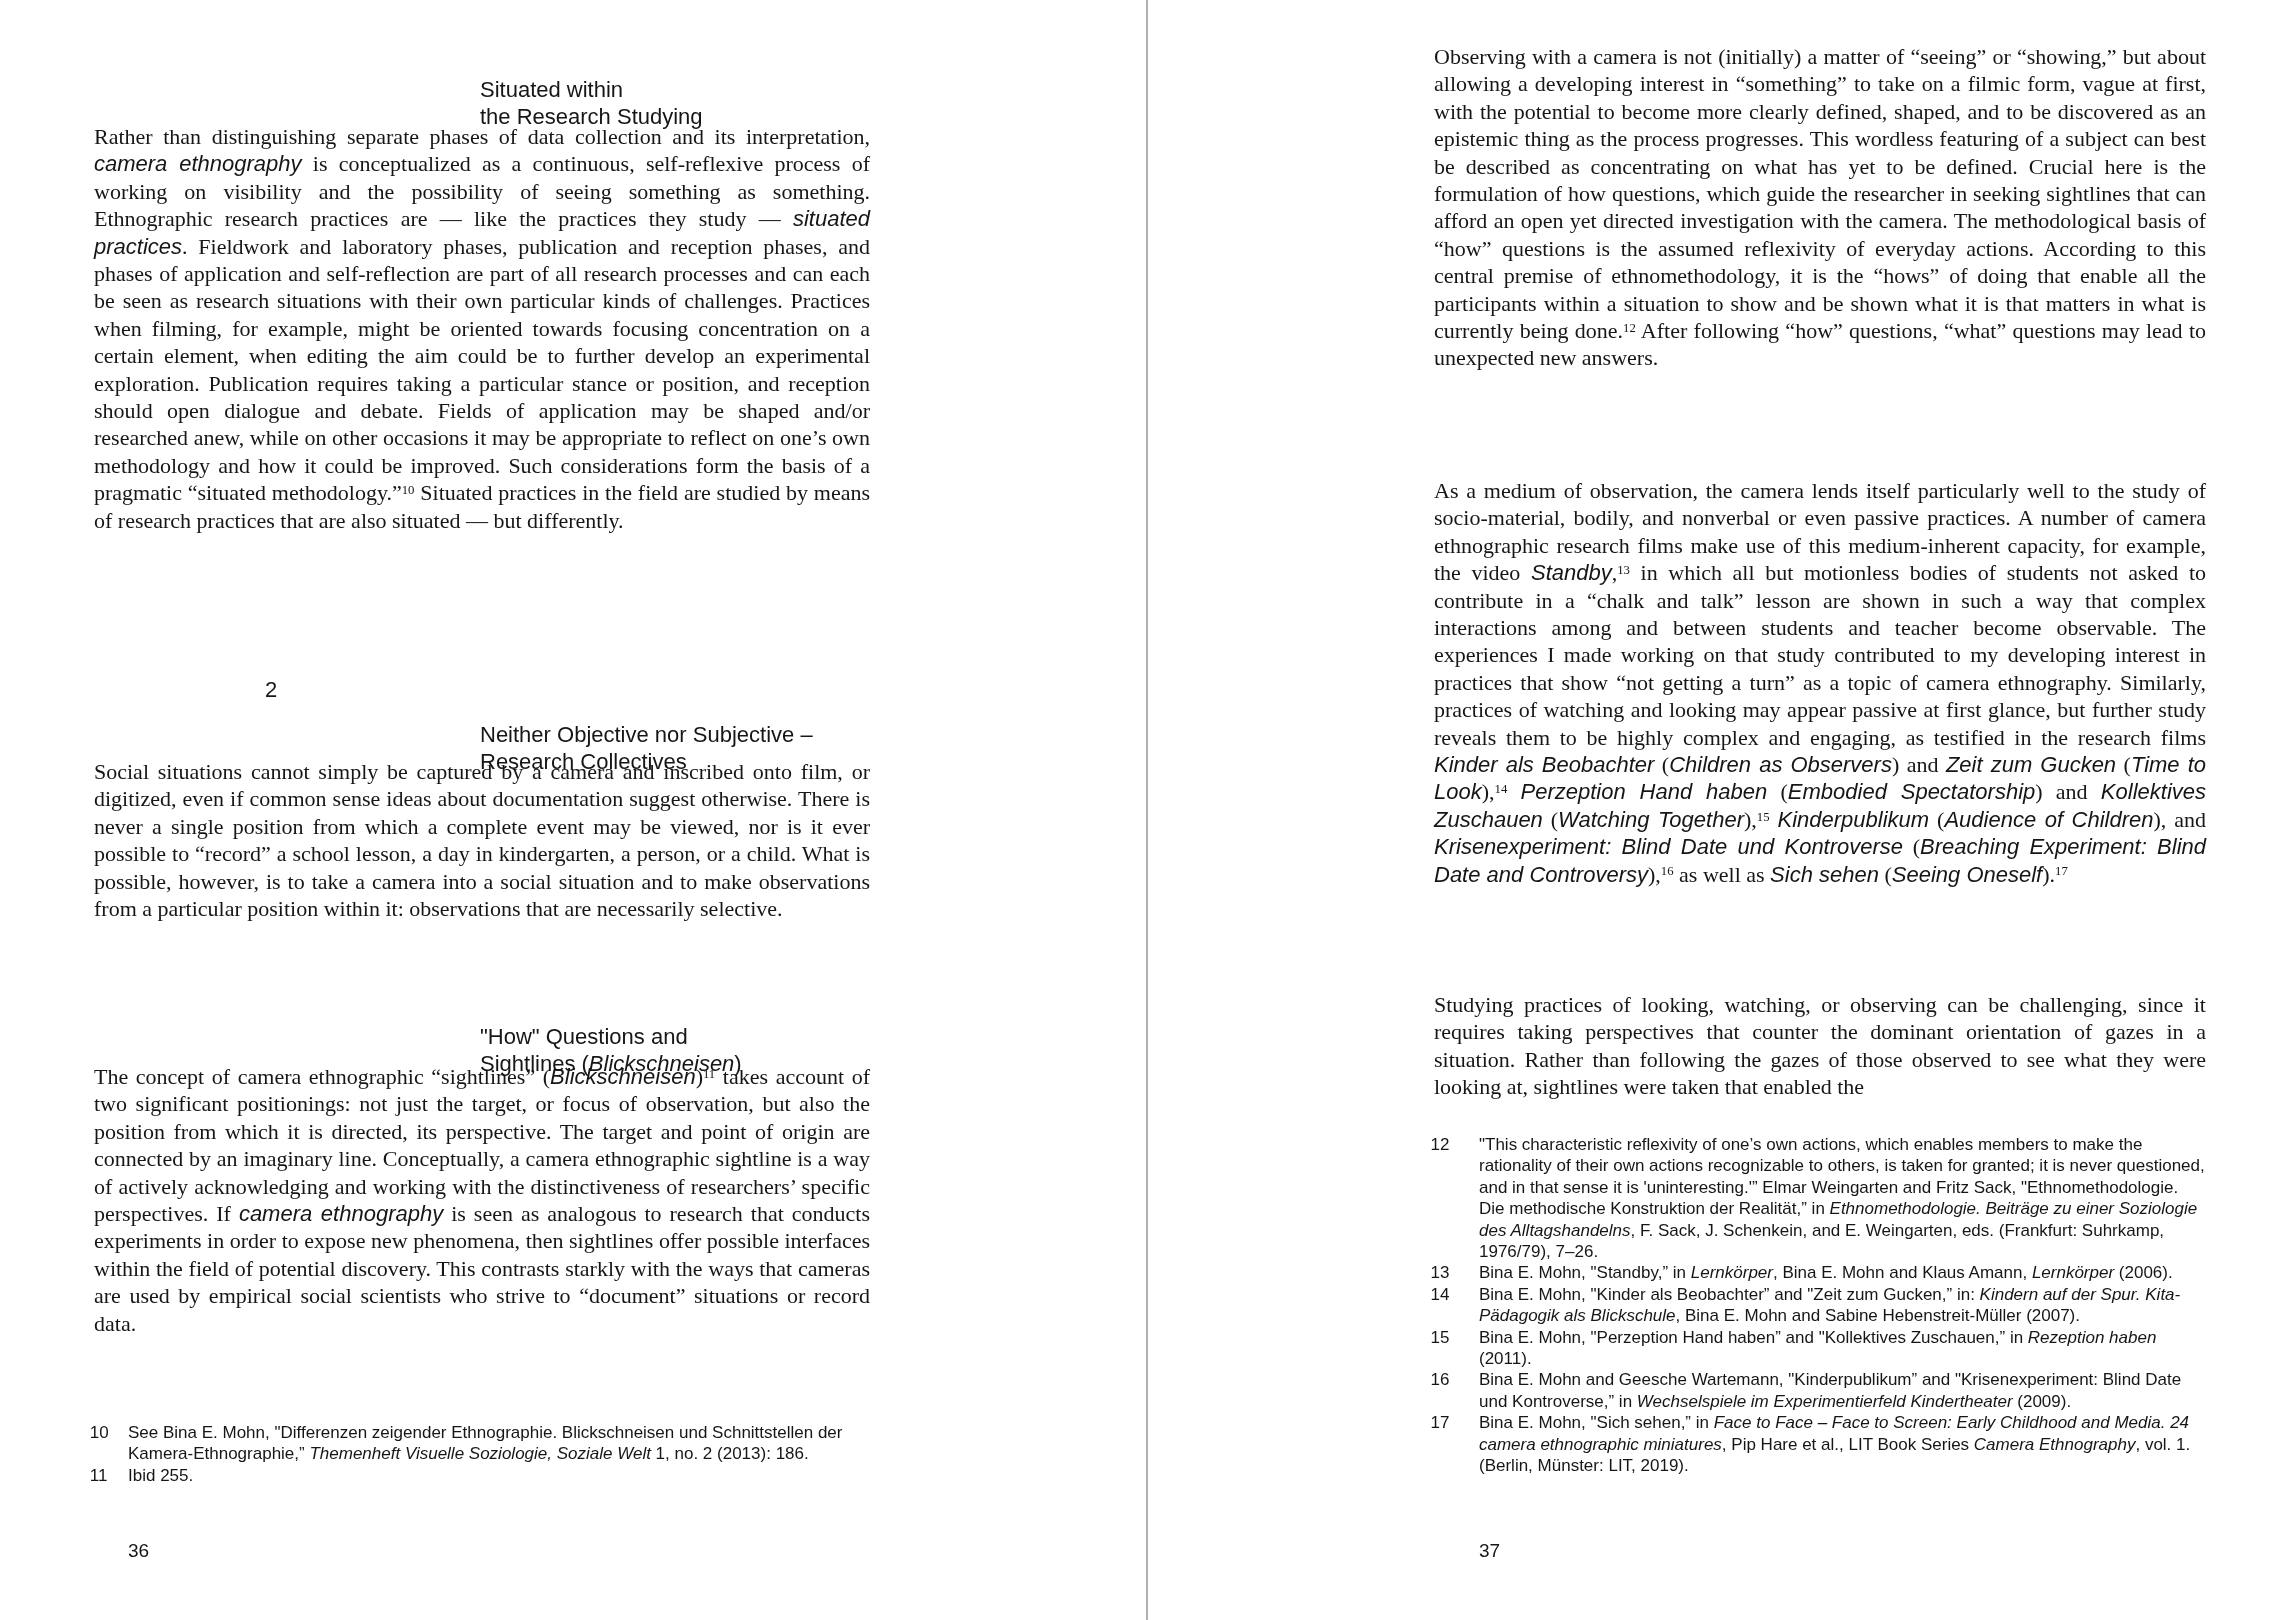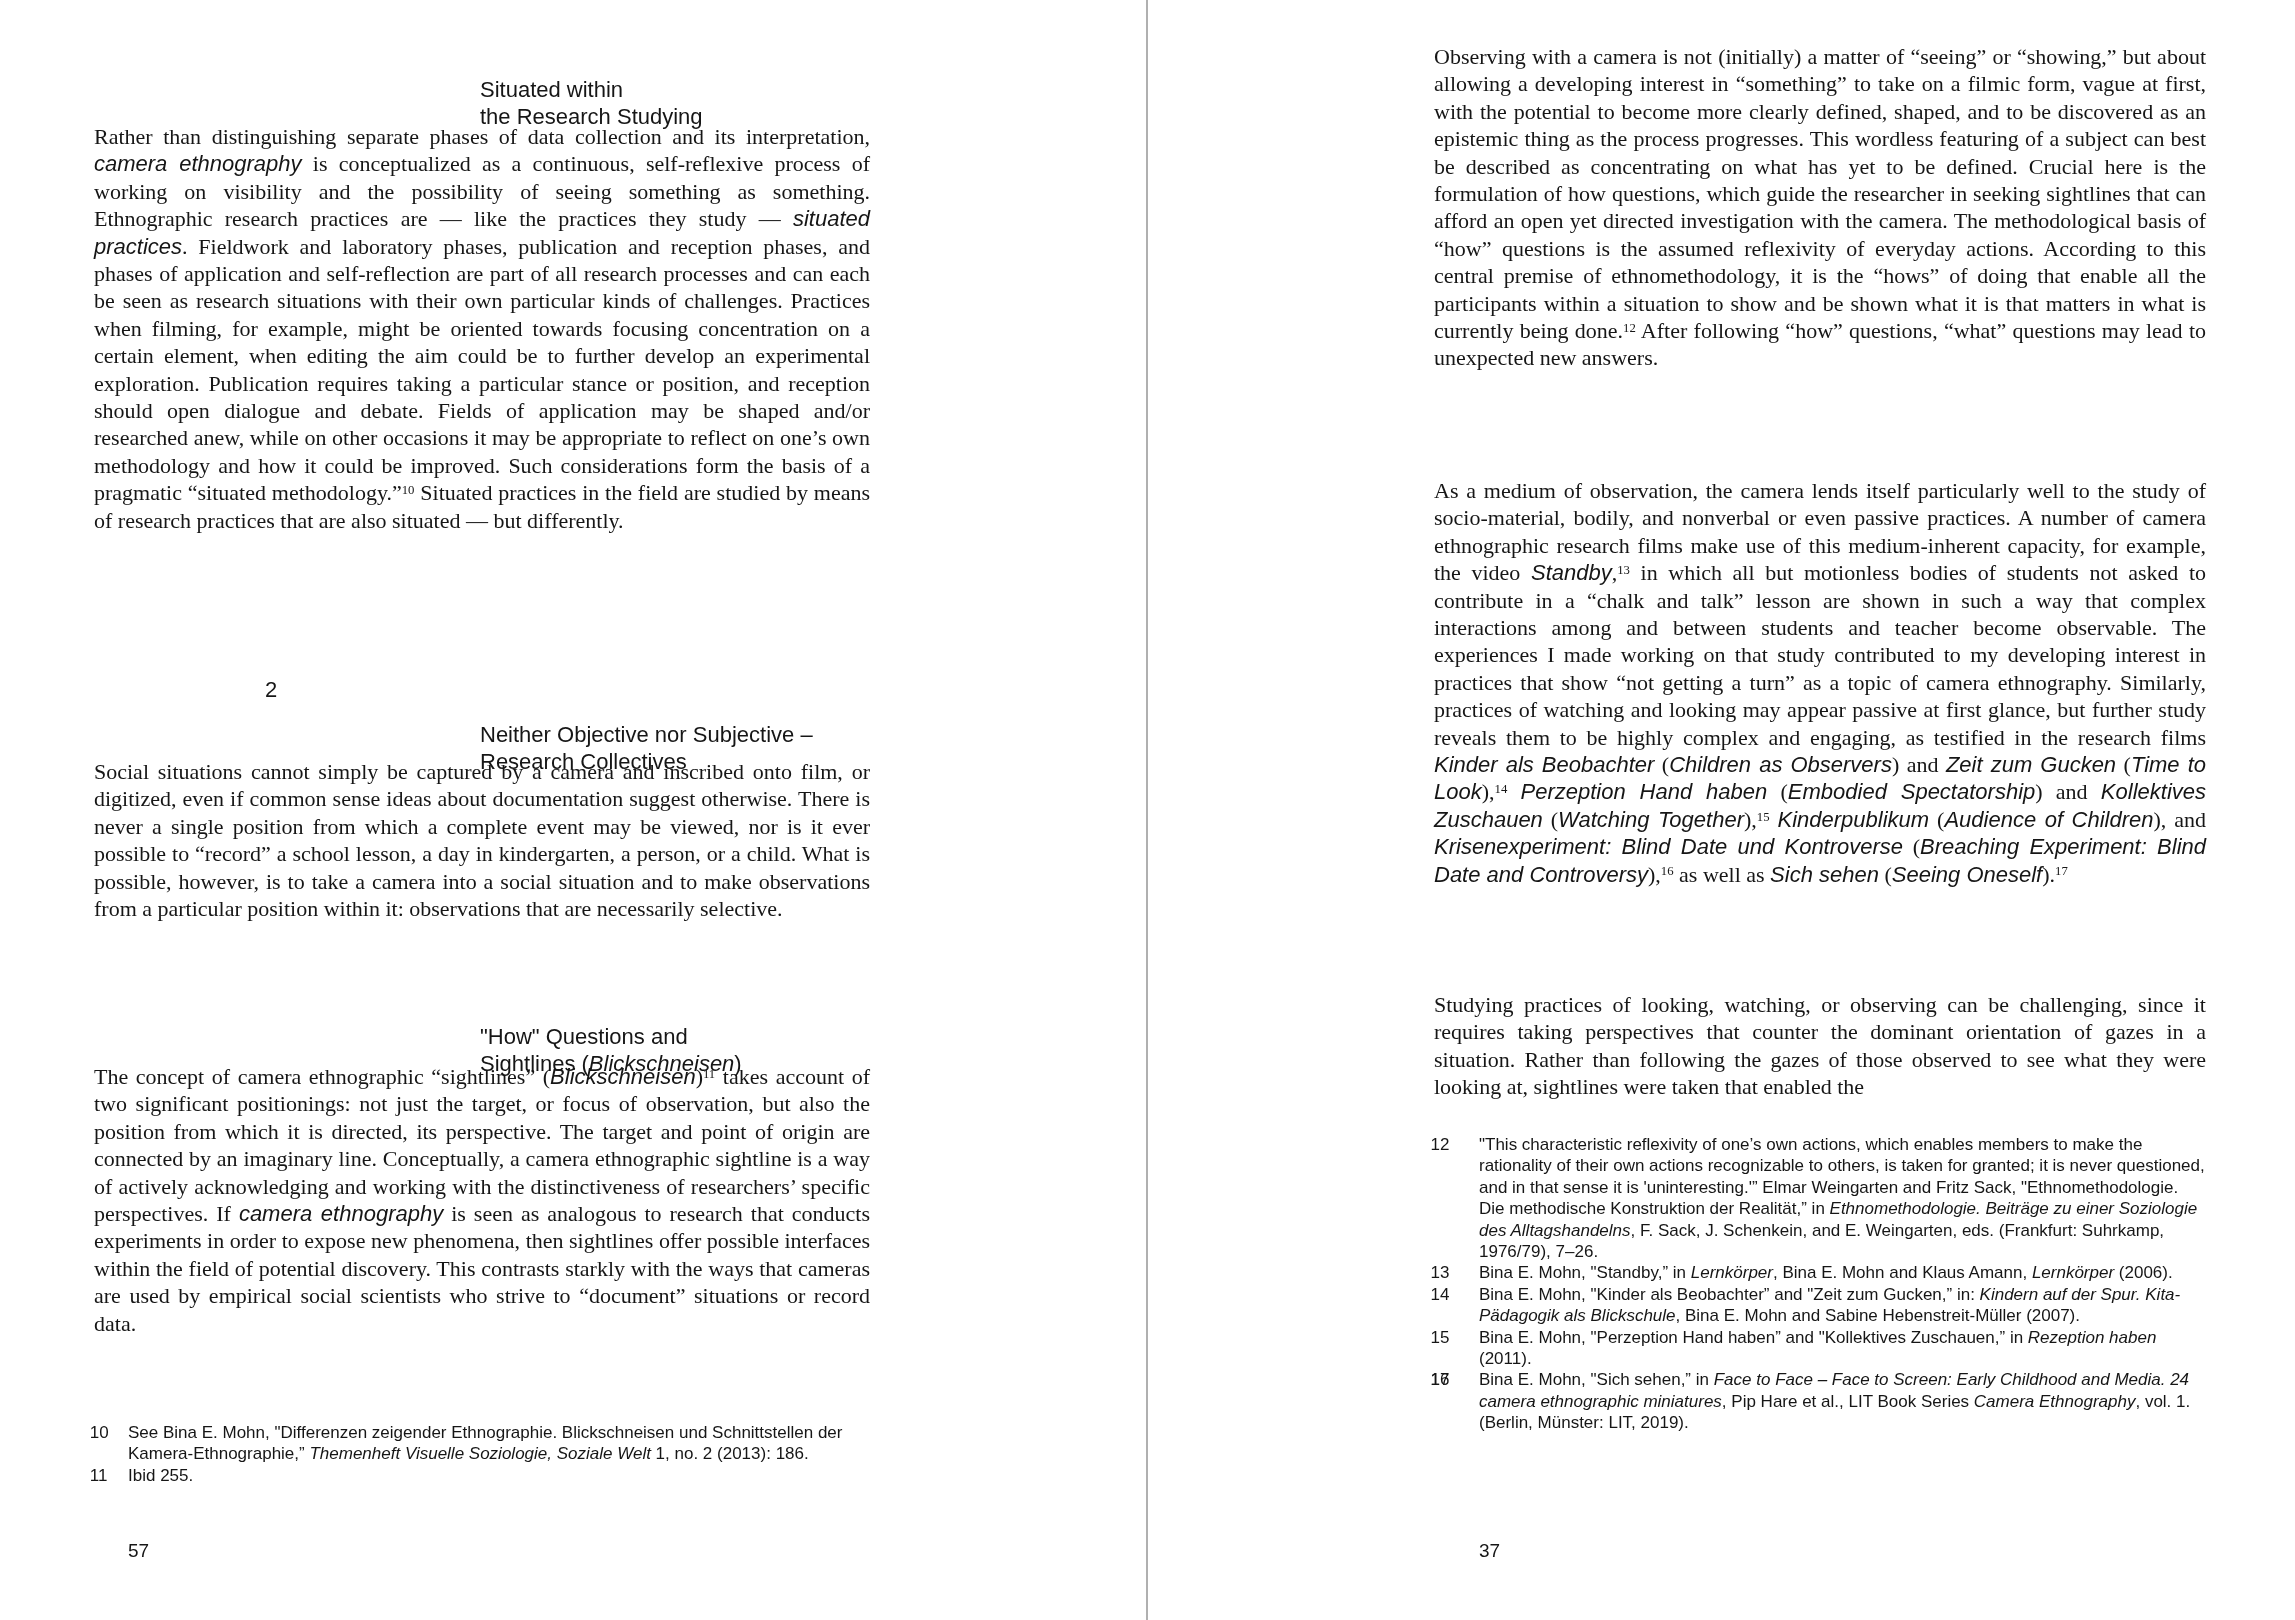--- a/index.html
+++ b/index.html
@@ -123,21 +123,21 @@
       <div class="fn">
         <span class="fnnum">10</span>
         <span class="fntext">See Bina E. Mohn, "Differenzen zeigender Ethnographie. Blickschneisen und Schnittstellen der Kamera-Ethnographie,” <i>Themenheft Visuelle Soziologie, Soziale Welt</i> 1, no. 2 (2013): 186.</span>
       </div>
       <div class="fn">
         <span class="fnnum">11</span>
         <span class="fntext">Ibid 255.</span>
       </div>
     </div>
 
-    <div class="pagenum">57</div>
+    <div class="pagenum">36</div>
   </section>
 
   <section class="page right">
 
     <p class="body-par" style="top:43px">Observing with a camera is not (initially) a matter of “seeing” or “showing,” but about allowing a developing interest in “something” to take on a filmic form, vague at first, with the potential to become more clearly defined, shaped, and to be discovered as an epistemic thing as the process progresses. This wordless featuring of a subject can best be described as concentrating on what has yet to be defined. Crucial here is the formulation of how questions, which guide the researcher in seeking sightlines that can afford an open yet directed investigation with the camera. The methodological basis of “how” questions is the assumed reflexivity of everyday actions. According to this central premise of ethnomethodology, it is the “hows” of doing that enable all the participants within a situation to show and be shown what it is that matters in what is currently being done.<sup>12</sup> After following “how” questions, “what” questions may lead to unexpected new answers.</p>
 
     <p class="body-par" style="top:477px">As a medium of observation, the camera lends itself particularly well to the study of socio-material, bodily, and nonverbal or even passive practices. A number of camera ethnographic research films make use of this medium-inherent capacity, for example, the video <i>Standby</i>,<sup>13</sup> in which all but motionless bodies of students not asked to contribute in a “chalk and talk” lesson are shown in such a way that complex interactions among and between students and teacher become observable. The experiences I made working on that study contributed to my developing interest in practices that show “not getting a turn” as a topic of camera ethnography. Similarly, practices of watching and looking may appear passive at first glance, but further study reveals them to be highly complex and engaging, as testified in the research films <i>Kinder als Beobachter</i> (<i>Children as Observers</i>) and <i>Zeit zum Gucken</i> (<i>Time to Look</i>),<sup>14</sup> <i>Perzeption Hand haben</i> (<i>Embodied Spectatorship</i>) and <i>Kollektives Zuschauen</i> (<i>Watching Together</i>),<sup>15</sup> <i>Kinderpublikum</i> (<i>Audience of Children</i>), and <i>Krisenexperiment: Blind Date und Kontroverse</i> (<i>Breaching Experiment: Blind Date and Controversy</i>),<sup>16</sup> as well as <i>Sich sehen</i> (<i>Seeing Oneself</i>).<sup>17</sup></p>
 
     <p class="body-par" style="top:991px">Studying practices of looking, watching, or observing can be challenging, since it requires taking perspectives that counter the dominant orientation of gazes in a situation. Rather than following the gazes of those observed to see what they were looking at, sightlines were taken that enabled the</p>
 
@@ -153,20 +153,21 @@
       <div class="fn">
         <span class="fnnum">14</span>
         <span class="fntext">Bina E. Mohn, "Kinder als Beobachter” and "Zeit zum Gucken,” in: <i>Kindern auf der Spur. Kita-Pädagogik als Blickschule</i>, Bina E. Mohn and Sabine Hebenstreit-Müller (2007).</span>
       </div>
       <div class="fn">
         <span class="fnnum">15</span>
         <span class="fntext">Bina E. Mohn, "Perzeption Hand haben” and "Kollektives Zuschauen,” in <i>Rezeption haben</i> (2011).</span>
       </div>
       <div class="fn">
         <span class="fnnum">16</span>
+        <span class="fntext">Bina E. Mohn and Geesche Wartemann, "Kinderpublikum” and "Krisenexperiment: Blind Date und Kontroverse,” in <i>Wechselspiele im Experimentierfeld Kindertheater</i> (2009).</span>
       </div>
       <div class="fn">
         <span class="fnnum">17</span>
         <span class="fntext">Bina E. Mohn, "Sich sehen,” in <i>Face to Face – Face to Screen: Early Childhood and Media. 24 camera ethnographic miniatures</i>, Pip Hare et al., LIT Book Series <i>Camera Ethnography</i>, vol. 1. (Berlin, Münster: LIT, 2019).</span>
       </div>
     </div>
 
     <div class="pagenum">37</div>
   </section>
 

